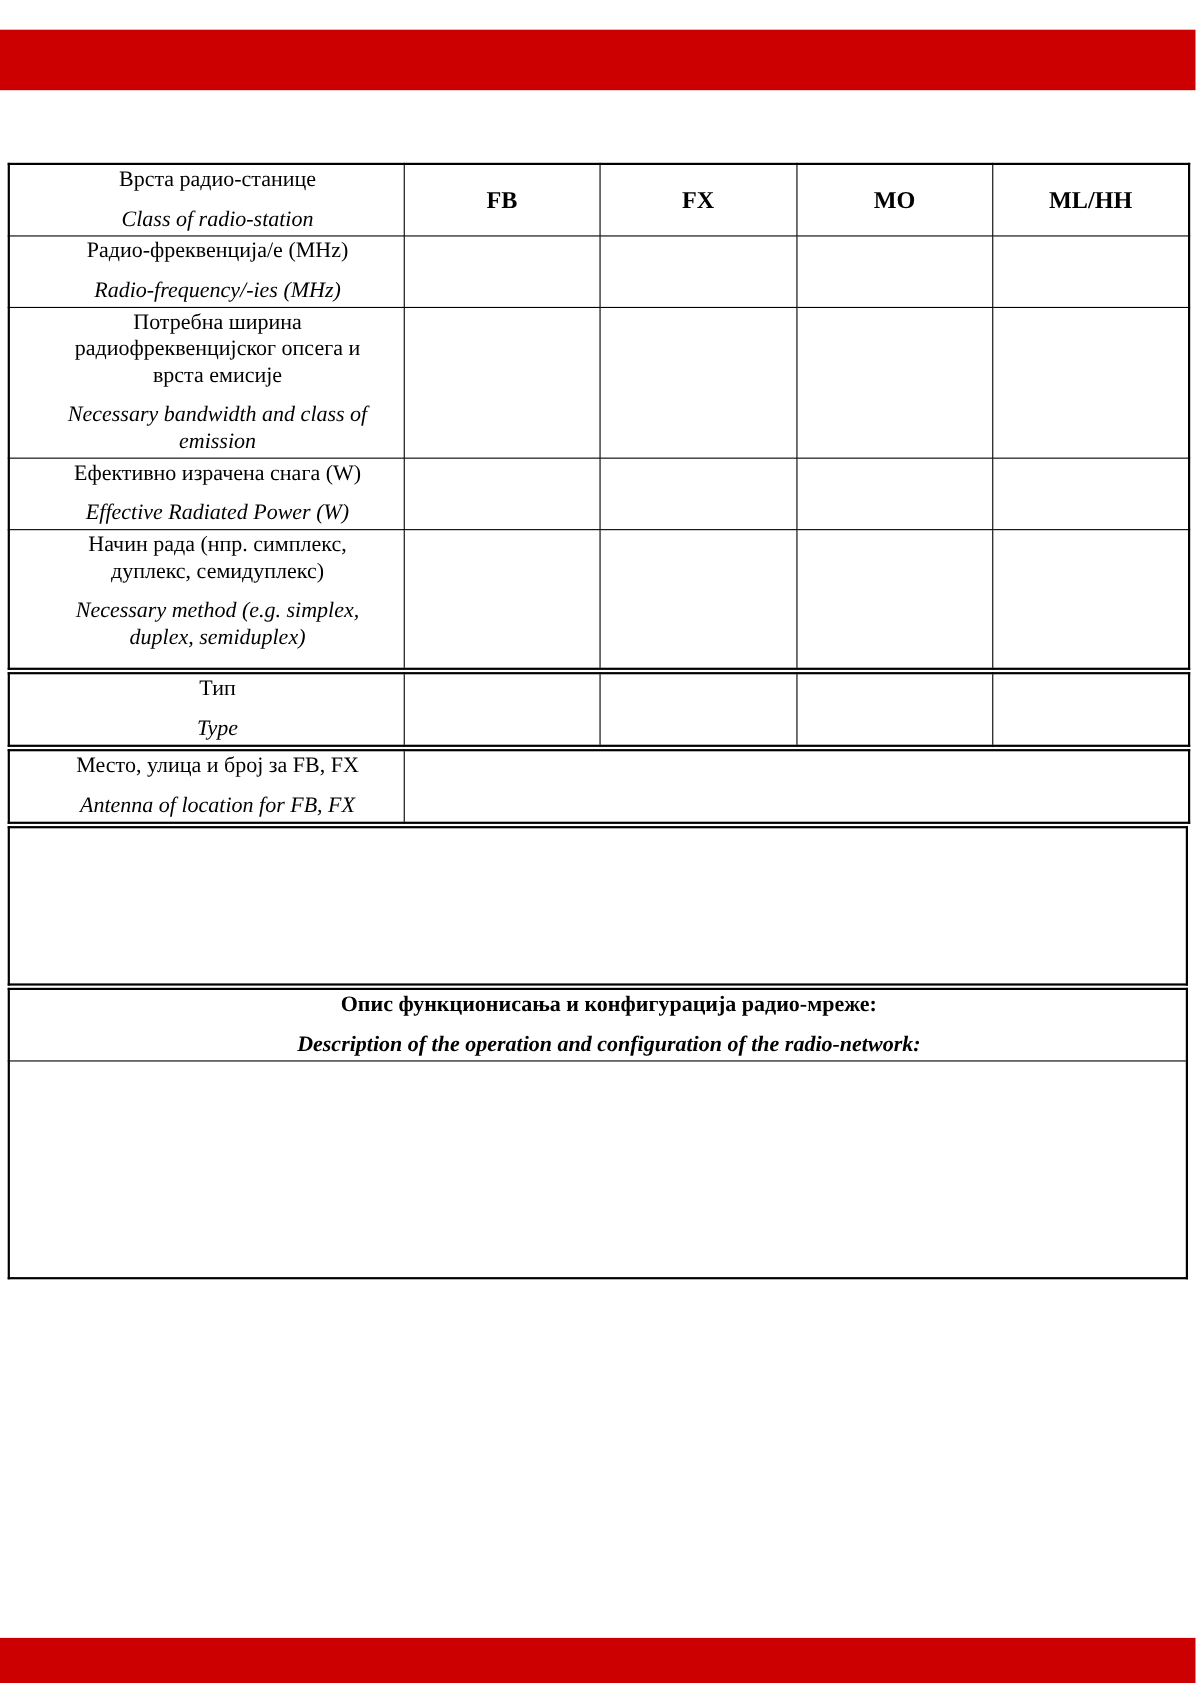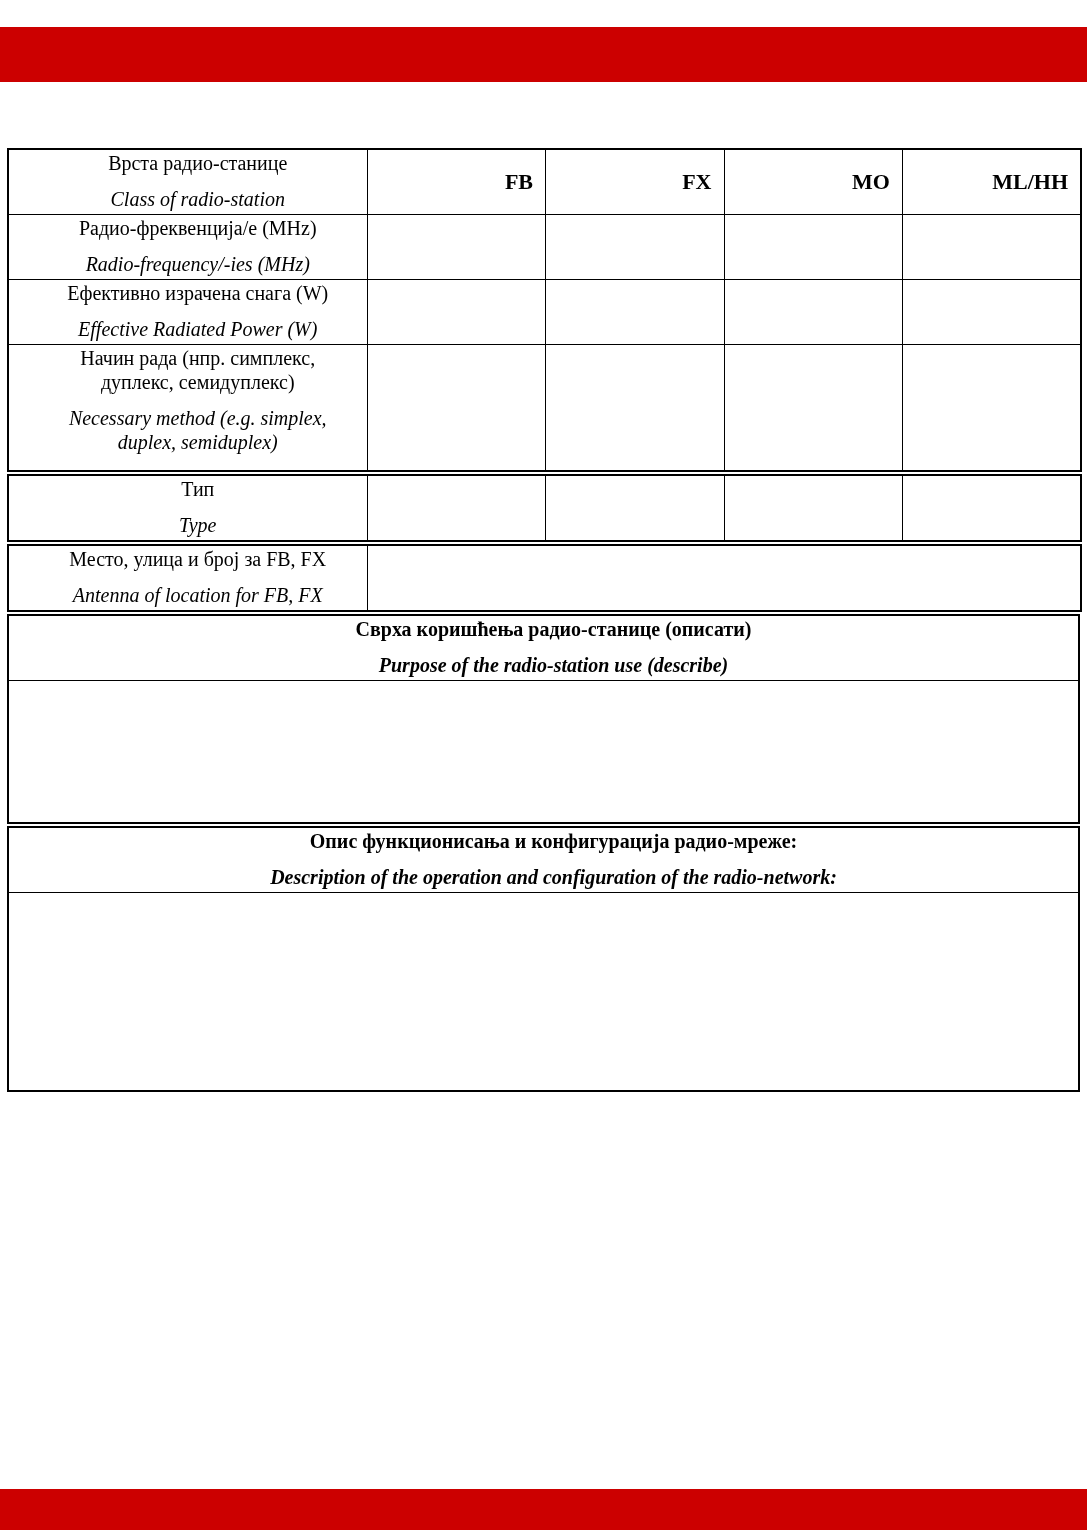--- a/index.html
+++ b/index.html
@@ -40,21 +40,21 @@
     font-size: 20px;
     line-height: 24px;
     font-weight: normal;
     overflow: hidden;
   }
   col.c-label { width: 359px; }
   col.c-data  { width: 178.5px; }
   .sr { white-space: pre-line; }
   .en { white-space: pre-line; font-style: italic; margin-top: 12px; }
   th.col-head {
-    text-align: right;
+    text-align: center;
     vertical-align: middle;
     font-weight: bold;
     font-size: 22px;
     padding: 12px;
   }
   .section-head .sr { font-weight: bold; }
   .section-head .en { font-weight: bold; font-style: italic; }
 </style>
 </head>
 <body>
@@ -79,20 +79,33 @@
       </td>
       <th class="col-head">FB</th>
       <th class="col-head">FX</th>
       <th class="col-head">MO</th>
       <th class="col-head">ML/HH</th>
     </tr>
     <tr style="height:55px">
       <td>
         <div class="sr">Радио-фреквенција/е (MHz)</div>
         <div class="en">Radio-frequency/-ies (MHz)</div>
+      </td>
+      <td></td>
+      <td></td>
+      <td></td>
+      <td></td>
+    </tr>
+    <tr style="height:126px">
+      <td>
+        <div class="sr">Потребна ширина
+радиофреквенцијског опсега и
+врста емисије</div>
+        <div class="en">Necessary bandwidth and class of
+emission</div>
       </td>
       <td></td>
       <td></td>
       <td></td>
       <td></td>
     </tr>
     <tr style="height:55px">
       <td>
         <div class="sr">Ефективно израчена снага (W)</div>
         <div class="en">Effective Radiated Power (W)</div>
@@ -151,26 +164,20 @@
         <div class="sr">Место, улица и број за FB, FX</div>
         <div class="en">Antenna of location for FB, FX</div>
       </td>
       <td></td>
     </tr>
   </tbody>
     </table>
 
   <table>
     <tbody>
-        <tr style="height:53px">
-      <td class="section-head">
-        <div class="sr">Сврха коришћења радио-станице (описати)</div>
-        <div class="en">Purpose of the radio-station use (describe)</div>
-      </td>
-    </tr>
     <tr style="height:143px">
       <td></td>
     </tr>
   </tbody>
     </table>
 
   <table>
     <tbody>
         <tr style="height:56px">
       <td class="section-head">

